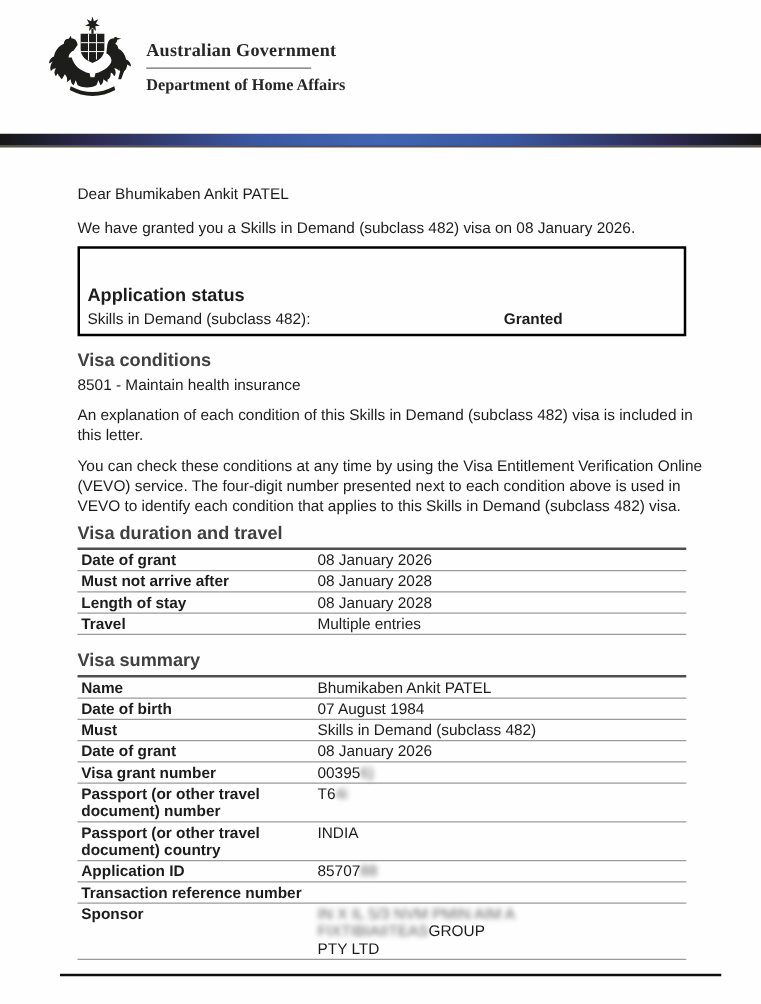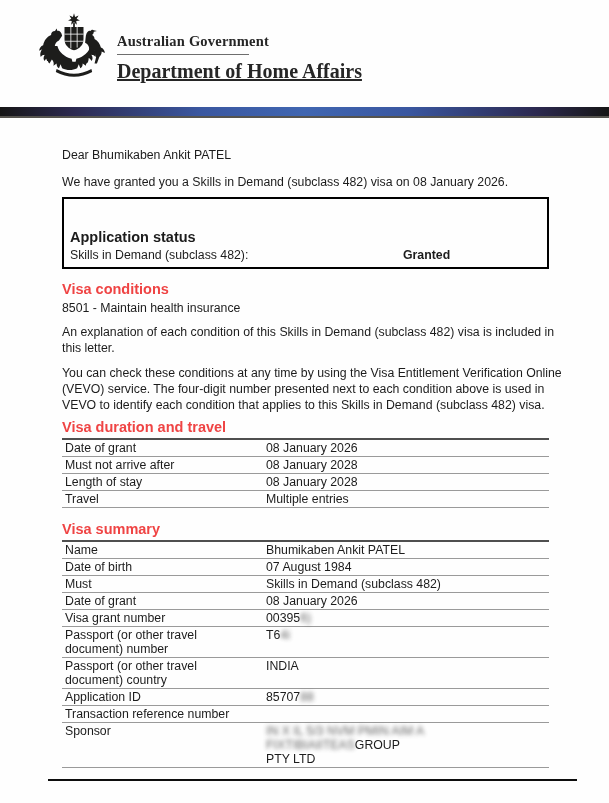--- a/index.html
+++ b/index.html
@@ -9,50 +9,50 @@
   }
 
   
   .coat { position:absolute; left:34px; top:12px; }
   .masthead-text {
     position:absolute; left:117px; top:33px;
     font-family:"Liberation Serif", serif; font-weight:bold; color:#262626;
   }
   .gov  { font-size:14.5px; letter-spacing:.2px; }
   .mast-rule { width:132px; border:none; border-top:1.5px solid #6e6e6e; margin:4px 0 5px 0; }
-  .dept { font-size:20px;text-decoration:underline; }
+  .dept { font-size:13px; }
 
   .banner {
     position:absolute; left:0; top:107px; width:609px; height:9px;
     background:linear-gradient(90deg,#161616 0%,#2c2950 12%,#3a57a0 33%,#4066b1 50%,#3a57a0 67%,#2c2950 88%,#161616 100%);
     border-bottom:2px solid #55534e;
   }
 
   
   .content { position:absolute; left:62px; top:147px; width:487px; font-size:12.3px; line-height:16px; }
   .line { white-space:nowrap; }
   .salutation { margin:0 0 11px 0; }
   .intro { margin:0 0 7px 0; }
 
   .status-box { border:2px solid #000; padding:1px 6px 3px 6px; margin:0 0 11px 0; }
   .status-title { font-size:14.5px; font-weight:bold; line-height:19px;margin-top:28px; }
   .status-row { display:flex; line-height:17px; }
   .status-label { flex:0 0 333px; white-space:nowrap; }
   .status-value { font-weight:bold; }
 
-  h2.sec { font-size:14.5px; font-weight:bold; margin:0 0 2px 0; line-height:18px; color:#ef4444; }
+  h2.sec { font-size:14.5px; font-weight:bold; margin:0 0 2px 0; line-height:18px; color:#404040; }
   .code-line { margin:0 0 8px 0; }
   .para { margin:0 0 9px 0; }
   .para .line { line-height:16px; }
   .para.last { margin-bottom:5px; }
 
   
   .tbl { border-top:2px solid #4f4f4f; margin:0; }
   .tbl .row { display:flex; border-bottom:1px solid #9a9a9a; padding:1px 3px; line-height:14px; }
-  .tbl .lbl { flex:0 0 185px; padding-right:16px; font-weight:normal; }
+  .tbl .lbl { flex:0 0 185px; padding-right:4px; font-weight:bold; }
   .tbl .val { flex:1; }
   .duration { margin-bottom:12px; }
   .rx { filter:blur(2px); opacity:.8; color:#3a3a3a; }
 
   .footer-rule { position:absolute; left:48px; top:779px; width:529px; border:none; border-top:2px solid #0d0d0d; margin:0; }
 </style>
 </head>
 <body>
 
 <div class="page">

